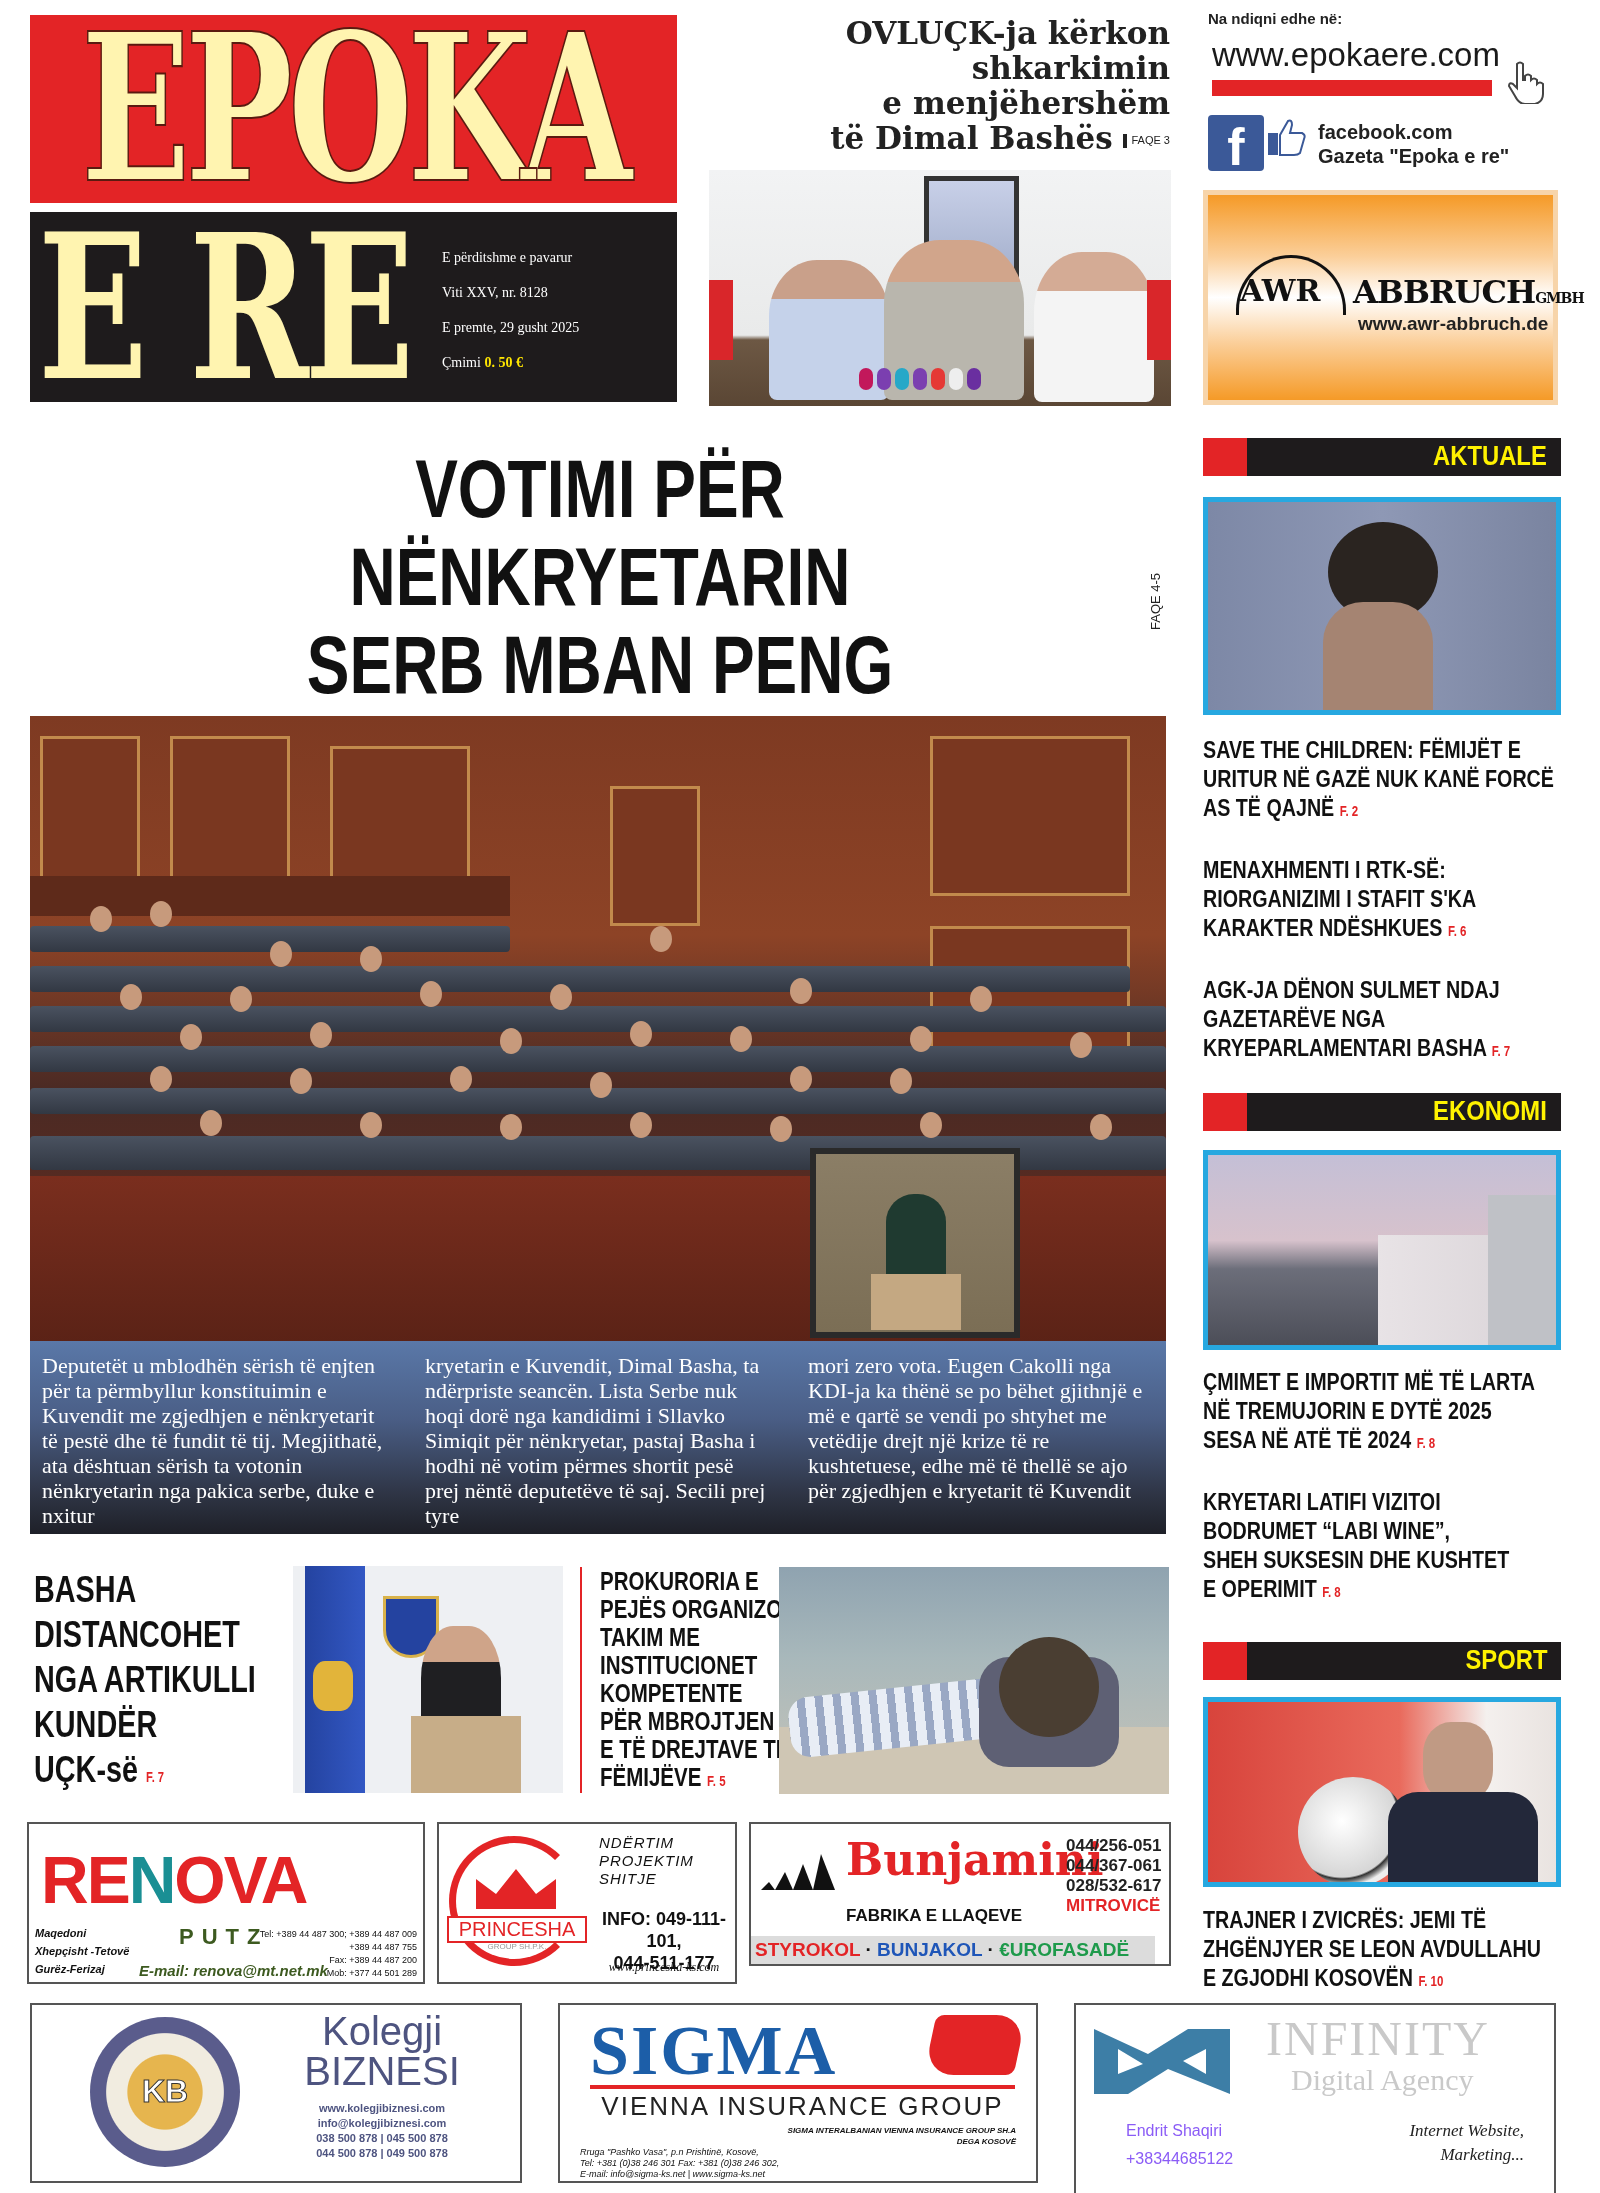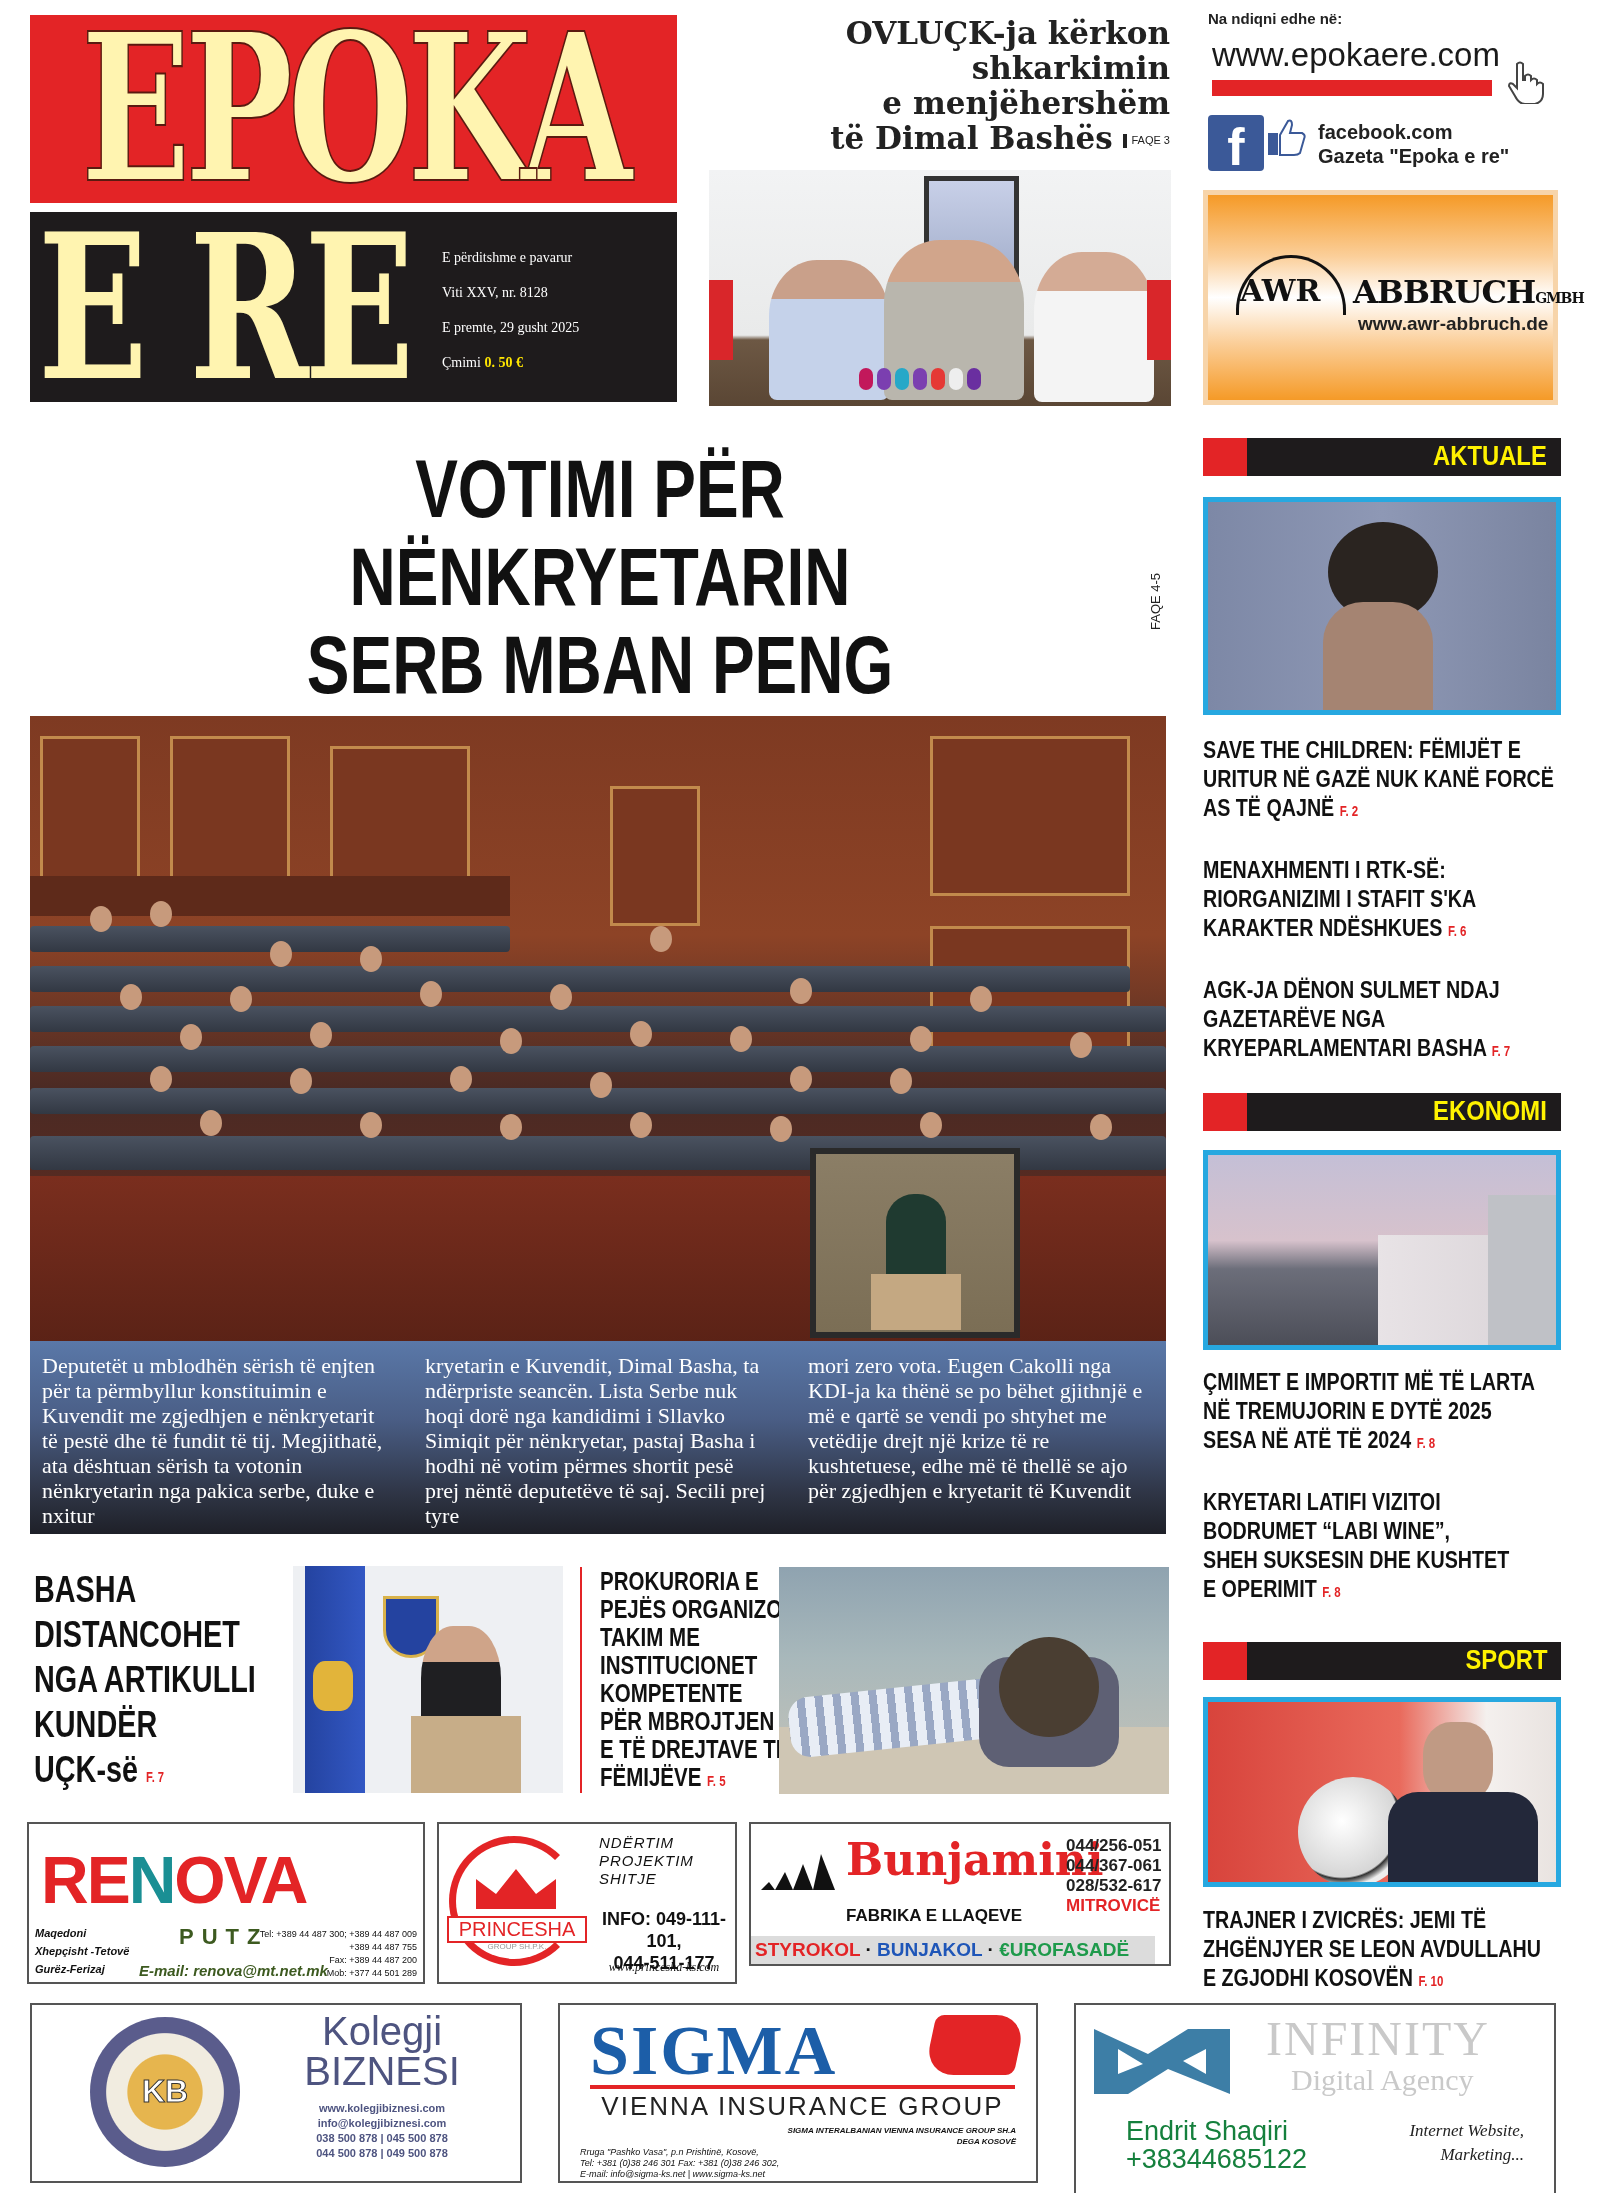--- a/index.html
+++ b/index.html
@@ -355,21 +355,21 @@
       <div>E-mail: info@sigma-ks.net | www.sigma-ks.net</div>
   </div>
 </div>
 
 <div class="ad" style="left:1074px;top:2003px;width:482px;height:204px;">
   <svg style="position:absolute;left:12px;top:14px;" width="150" height="85" viewBox="0 0 150 85">
     <path d="M6 10 L60 35 L100 10 L142 10 L142 75 L80 50 L40 75 L6 75 Z M30 30 L30 55 L55 45 Z M118 30 L95 42 L118 55 Z" fill="#3d7ea6" fill-rule="evenodd"></path>
   </svg>
   <div style="position:absolute;left:190px;top:6px;font-family:'Liberation Serif',serif;font-size:48px;color:#c9c9c9;letter-spacing:2px;">INFINITY</div>
   <div style="position:absolute;left:215px;top:58px;font-family:'Liberation Serif',serif;font-size:30px;color:#c9c9c9;">Digital Agency</div>
-  <div style="position:absolute;left:50px;top:112px;font-size:27px;line-height:28px;color:#15803d;">
+  <div style="position:absolute;left:50px;top:112px;font-size:16px;line-height:28px;color:#8b5cf6;">
     <div>Endrit Shaqiri</div>
       <div>+38344685122</div>
   </div>
   <div style="position:absolute;right:30px;top:114px;font-size:17px;font-style:italic;line-height:24px;text-align:right;color:#222;font-family:'Liberation Serif',serif;">
     <div>Internet Website,</div>
       <div>Marketing...</div>
   </div>
 </div>
 
 <div class="sec-bar" style="top:438px;">

